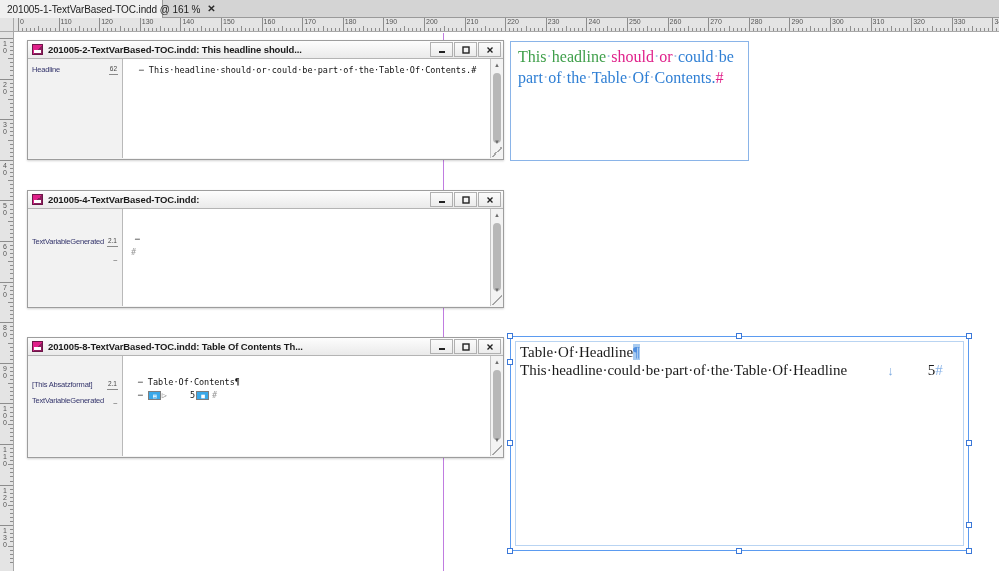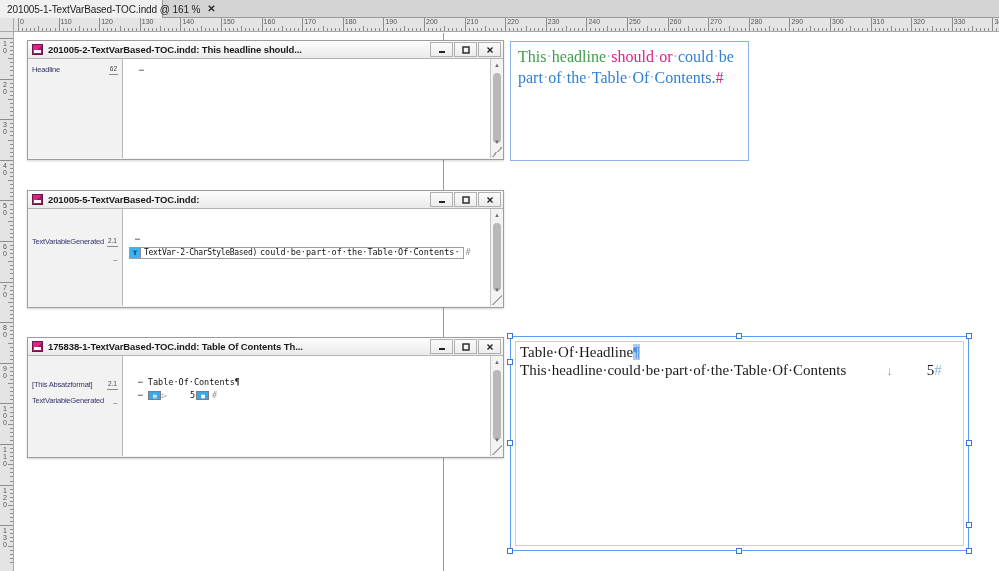--- a/index.html
+++ b/index.html
@@ -738,35 +738,36 @@
       <div class="sw-body">
         <div class="sw-stylecol">
           <div class="style-row">
             <span class="style-name">Headline</span>
             <span class="style-num">62</span>
           </div>
         </div>
         <div class="sw-textcol">
           <div class="ed-line" style="padding-left:10px;">
             <span class="pilcrow-mark">━</span>
+            <span style="color:#111;">This·headline·should·or·could·be·part·of·the·Table·Of·Contents.#</span>
           </div>
         </div>
         <div class="sw-scroll">
           <div class="arrow">▲</div>
           <div class="sw-thumb" style="top:14px; height:70px;"></div>
           <div class="arrow" style="position:absolute;bottom:10px;left:0;right:0;">▼</div>
         </div>
         <div class="sw-resize"></div>
       </div>
     </div>
 
     <div class="story-win" style="left:12px; top:157px; width:477px; height:118px;">
       <div class="sw-title">
         <span class="sw-icon"></span>
-        <span class="sw-title-text">201005-5-TextVarBased-TOC.indd:</span>
+        <span class="sw-title-text">201005-4-TextVarBased-TOC.indd:</span>
         <span class="sw-buttons">
           <span class="sw-btn">
             <svg width="10" height="10" viewBox="0 0 10 10">
                 <rect x="2" y="6" width="6" height="2" fill="#222"></rect>
               </svg>
           </span>
           <span class="sw-btn">
             <svg width="10" height="10" viewBox="0 0 10 10">
                 <rect x="2" y="2" width="6" height="6" fill="none" stroke="#222" stroke-width="1.4"></rect>
               </svg>
@@ -787,43 +788,36 @@
           <div class="style-row">
             <span class="style-name"></span>
             <span class="style-num" style="border-bottom:none;">_</span>
           </div>
         </div>
         <div class="sw-textcol" style="padding-top:24px;">
           <div class="ed-line" style="padding-left:6px;">
             <span class="pilcrow-mark">━</span>
           </div>
           <div class="ed-line" style="padding-left:0px;">
-            <span class="tv-outline" style="display:inline-flex;align-items:center;height:12px;padding:0 3px 0 0;">
-              <span class="tv-chip" style="border:none;margin-right:3px;">
-                <span class="tv-badge">T</span>
-              </span>
-              <span style="font-family:'DejaVu Sans Mono',monospace;font-size:8px;color:#111;letter-spacing:-0.3px;">TextVar-2-CharStyleBased)</span>
-              <span style="font-family:'DejaVu Sans Mono',monospace;font-size:8.5px;color:#111;margin-left:3px;">could·be·part·of·the·Table·Of·Contents·</span>
-            </span>
             <span class="hash" style="font-family:'DejaVu Sans Mono',monospace;font-size:8.5px;margin-left:2px;">#</span>
           </div>
         </div>
         <div class="sw-scroll">
           <div class="arrow">▲</div>
           <div class="sw-thumb" style="top:14px; height:68px;"></div>
           <div class="arrow" style="position:absolute;bottom:10px;left:0;right:0;">▼</div>
         </div>
         <div class="sw-resize"></div>
       </div>
     </div>
 
     <div class="story-win" style="left:12px; top:304px; width:477px; height:121px;">
       <div class="sw-title">
         <span class="sw-icon"></span>
-        <span class="sw-title-text">175838-1-TextVarBased-TOC.indd: Table Of Contents Th...</span>
+        <span class="sw-title-text">201005-8-TextVarBased-TOC.indd: Table Of Contents Th...</span>
         <span class="sw-buttons">
           <span class="sw-btn">
             <svg width="10" height="10" viewBox="0 0 10 10">
                 <rect x="2" y="6" width="6" height="2" fill="#222"></rect>
               </svg>
           </span>
           <span class="sw-btn">
             <svg width="10" height="10" viewBox="0 0 10 10">
                 <rect x="2" y="2" width="6" height="6" fill="none" stroke="#222" stroke-width="1.4"></rect>
               </svg>
@@ -878,21 +872,21 @@
       </div>
     </div>
 
 
     <div class="frame frame-sel" style="left:495px; top:303px; width:459px; height:215px;">
       <div class="frame-inner-guide"></div>
       <div style="position:absolute; left:9px; top:6px; white-space:nowrap;">
         <span class="ftext" style="font-size:15px;">Table·Of·Headline</span><span class="ftext para-mark" style="font-size:15px;background:#a8cbf0;">¶</span>
       </div>
       <div style="position:absolute; left:9px; top:24px; white-space:nowrap; width:440px;">
-        <span class="ftext" style="font-size:15px;">This·headline·could·be·part·of·the·Table·Of·Contents</span><span class="ftext" style="font-size:13px;color:#7aa9e0;margin-left:40px;">↓</span><span class="ftext" style="font-size:15px;margin-left:34px;">5</span><span class="ftext" style="font-size:15px;color:#8ab4e8;">#</span>
+        <span class="ftext" style="font-size:15px;">This·headline·could·be·part·of·the·Table·Of·Headline</span><span class="ftext" style="font-size:13px;color:#7aa9e0;margin-left:40px;">↓</span><span class="ftext" style="font-size:15px;margin-left:34px;">5</span><span class="ftext" style="font-size:15px;color:#8ab4e8;">#</span>
       </div>
 
       <div class="handle" style="left:-4px;  top:-4px;"></div>
       <div class="handle" style="left:225px; top:-4px;"></div>
       <div class="handle" style="left:455px; top:-4px;"></div>
       <div class="handle" style="left:-4px;  top:103px;"></div>
       <div class="handle" style="left:455px; top:103px;"></div>
       <div class="handle" style="left:-4px;  top:211px;"></div>
       <div class="handle" style="left:225px; top:211px;"></div>
       <div class="handle" style="left:455px; top:211px;"></div>

